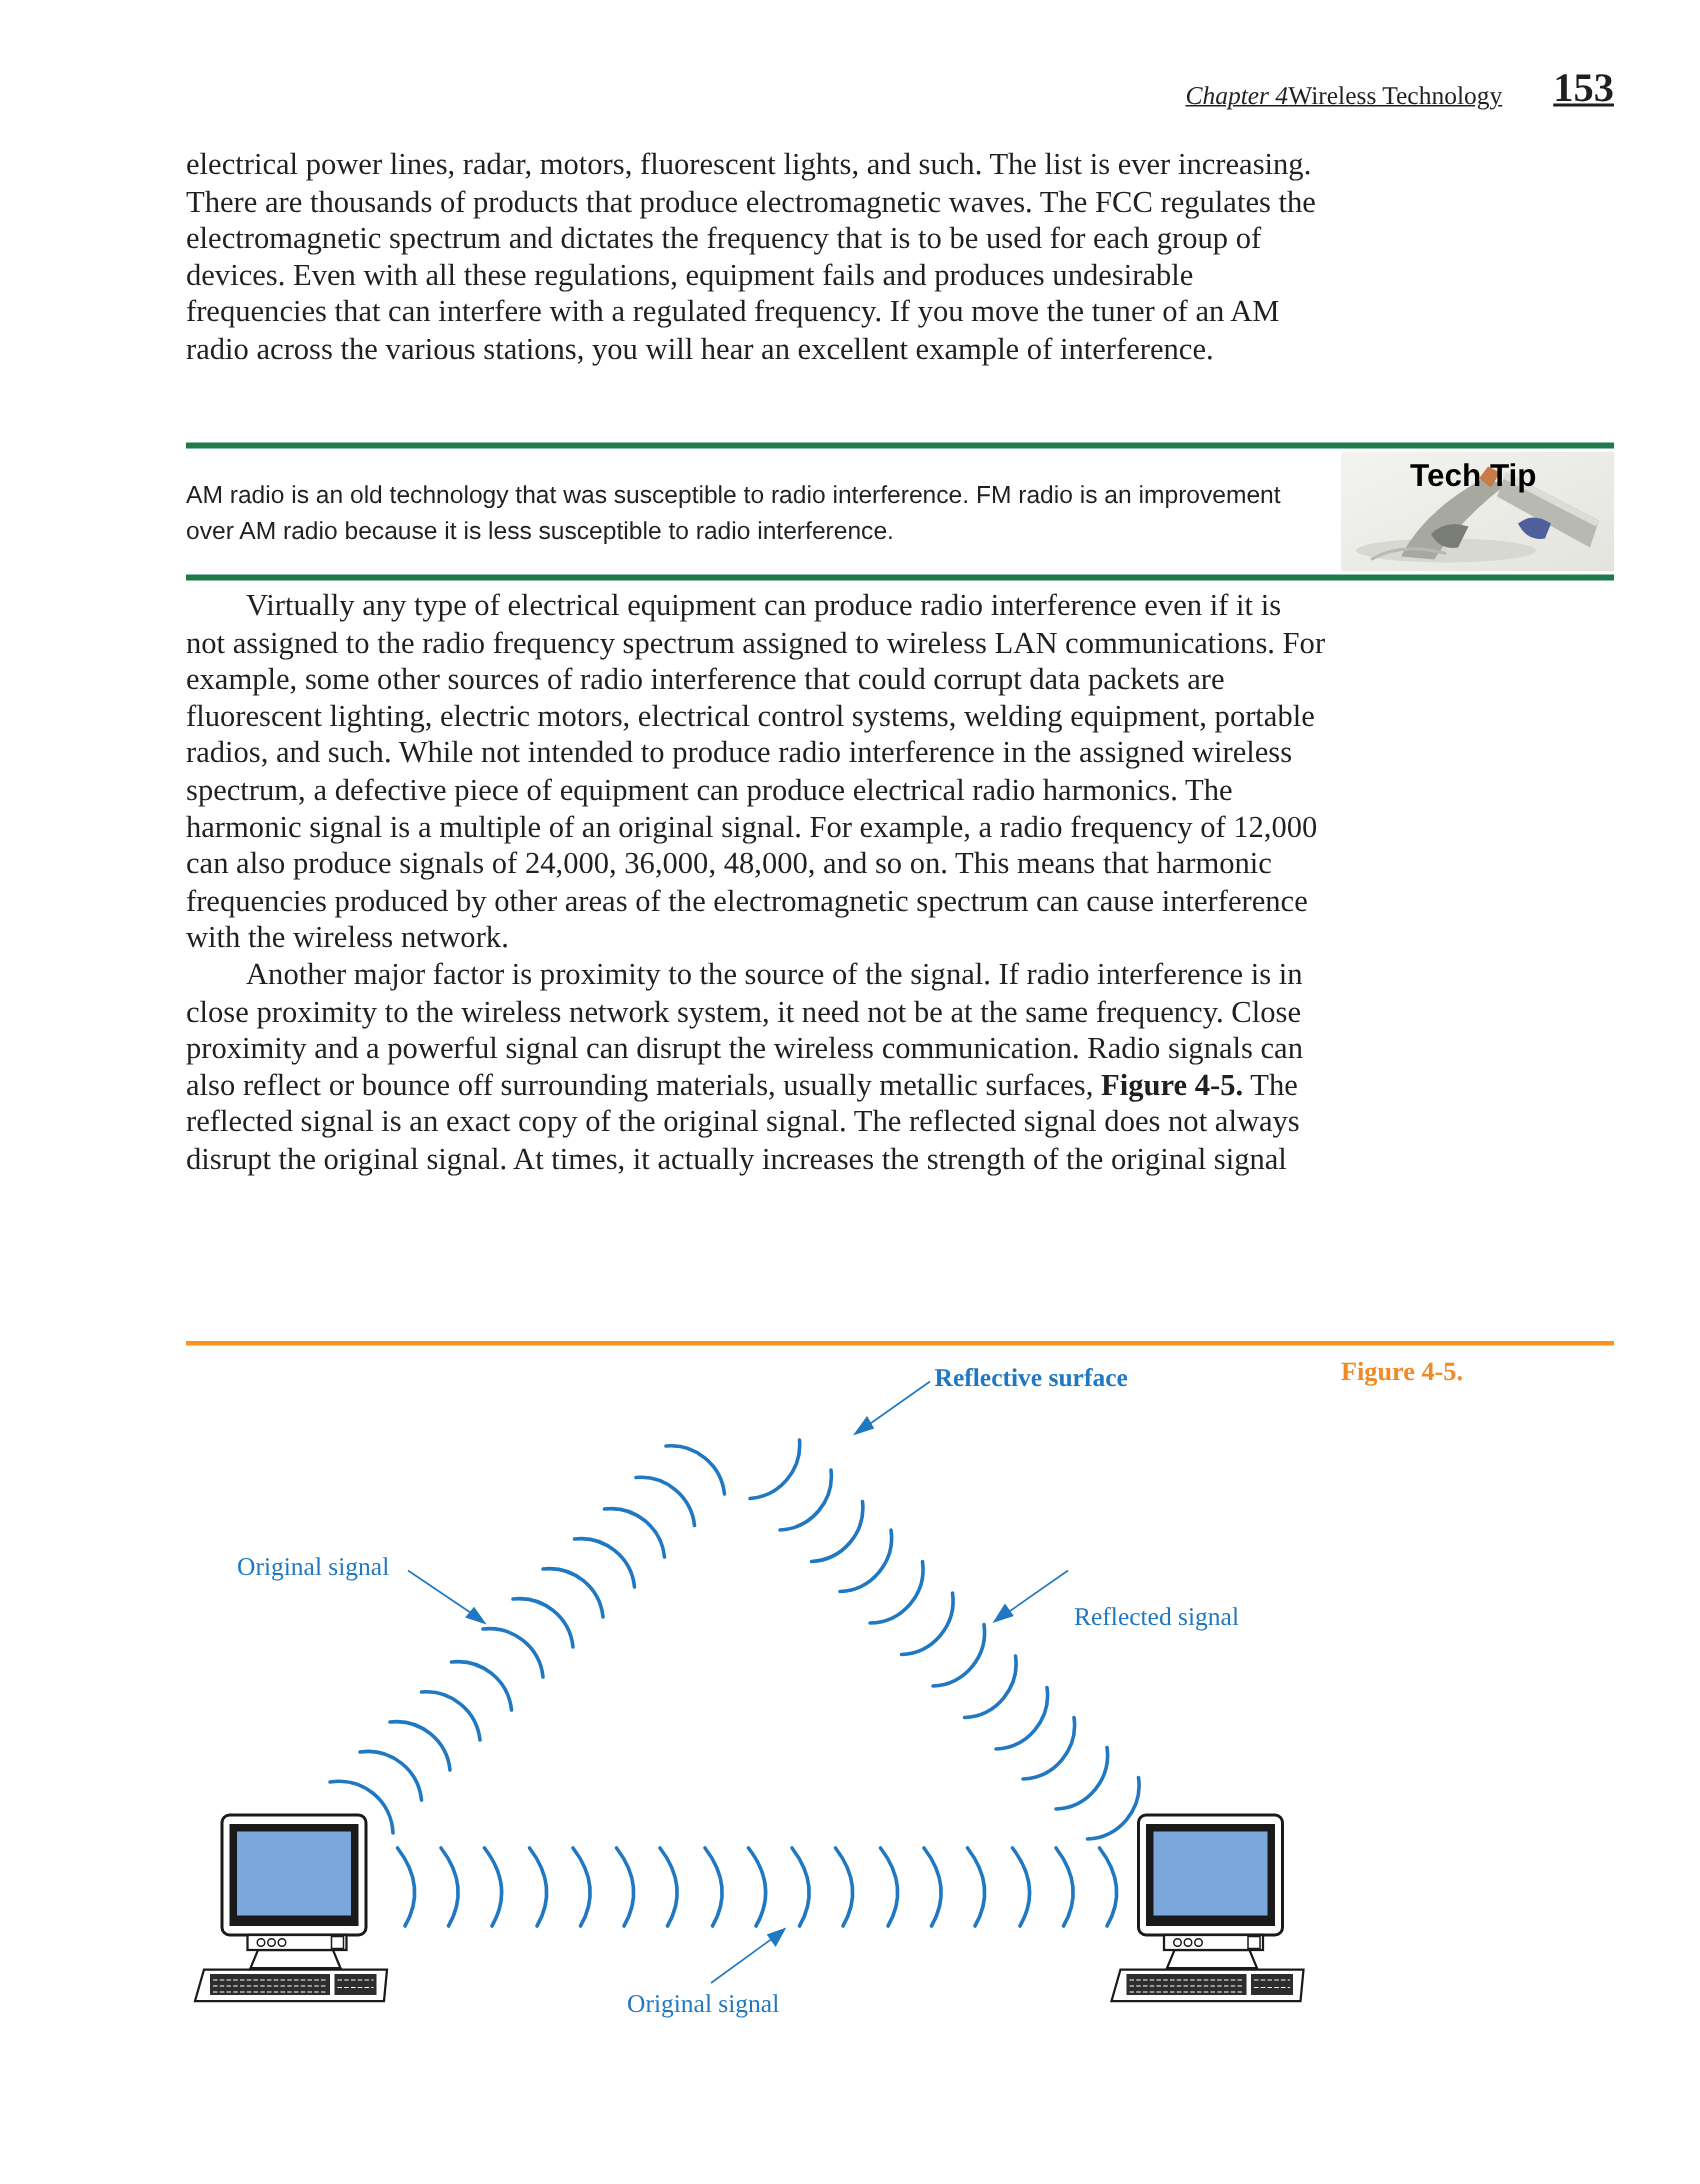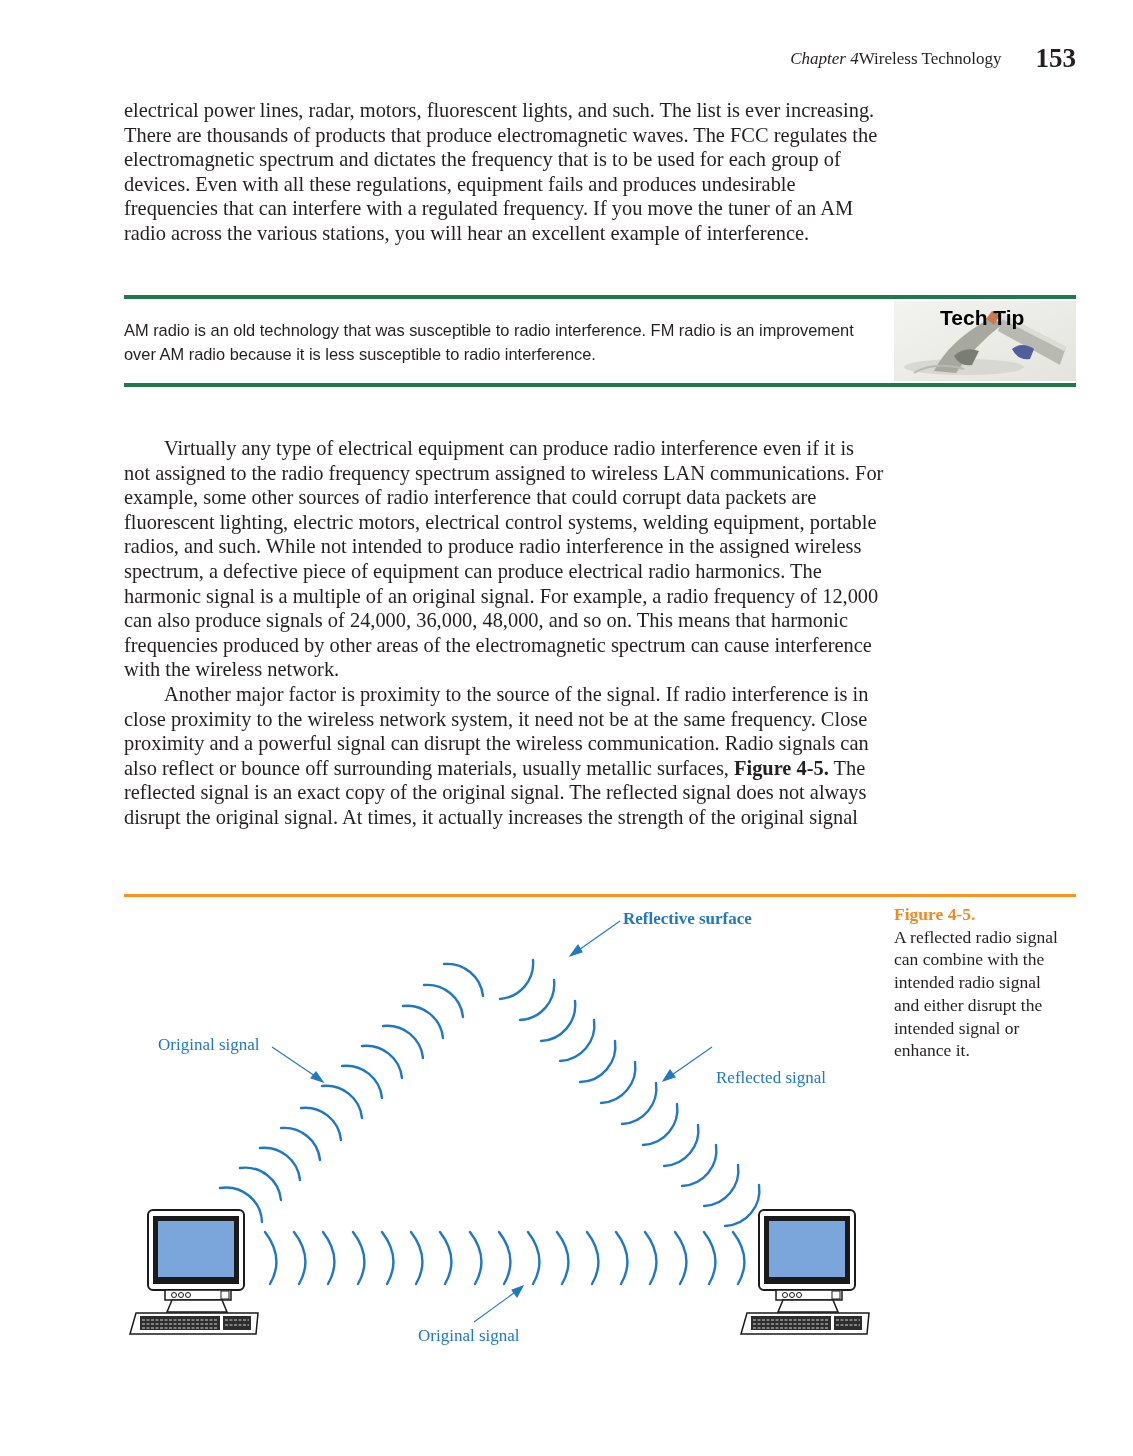--- a/index.html
+++ b/index.html
@@ -1,17 +1,17 @@
 <!DOCTYPE html>
 <html><head>
 <meta charset="utf-8">
 <style>
   html, body { margin: 0; padding: 0; background: #ffffff; }
   body { width: 1133px; height: 1456px; position: relative; overflow: hidden; font-family: "DejaVu Serif", "Liberation Serif", serif; color: #231f20; }
-  .running-head { position: absolute; top: 43px; right: 57px; font-family: "Liberation Serif", serif; font-size: 17px; color: #231f20; display: flex; align-items: center; }
+  .running-head { position: absolute; top: 43px; right: 57px; font-family: "Liberation Serif", serif; font-size: 17px; color: #231f20; display: flex; align-items: flex-end; text-decoration: underline; }
   .running-head .chap { font-style: italic; }
   .running-head .title { }
   .running-head .pagenum { margin-left: 34px; font-weight: bold; font-size: 27px; }
 
   .body-text { position: absolute; left: 124px; width: 760px; font-family: "Liberation Serif", serif; font-size: 20.4px; line-height: 24.6px; color: #231f20; }
   .body-text p { margin: 0; }
   .indent { text-indent: 40px; }
 
   .techtip { position: absolute; left: 124px; top: 295px; width: 952px; height: 92px; }
   .techtip .rule { position: absolute; left: 0; width: 952px; height: 4px; background: #1d7a4d; }
@@ -57,30 +57,29 @@
     <path d="M60 55 Q70 45 85 50 L78 64 Q66 66 60 55 Z" fill="#7a7d74"></path>
     <path d="M110 14 L172 46 L166 64 L104 30 Z" fill="#b8bab2"></path>
     <path d="M110 14 L172 46 L170 50 L108 18 Z" fill="#dcddd6"></path>
     <path d="M118 48 Q128 40 140 48 L136 58 Q124 60 118 48 Z" fill="#4e5f9a"></path>
     <path d="M20 72 Q40 60 70 68" stroke="#b9b9b2" stroke-width="2" fill="none"></path>
   </svg>
   <div class="tt-label">Tech Tip</div>
   <div class="rule bot"></div>
 </div>
 
-<div class="body-text" style="top:436px;">
+<div class="body-text" style="top:392px;">
   <p class="indent">Virtually any type of electrical equipment can produce radio interference even if it is not assigned to the radio frequency spectrum assigned to wireless LAN communications. For example, some other sources of radio interference that could corrupt data packets are fluorescent lighting, electric motors, electrical control systems, welding equipment, portable radios, and such. While not intended to produce radio interference in the assigned wireless spectrum, a defective piece of equipment can produce electrical radio harmonics. The harmonic signal is a multiple of an original signal. For example, a radio frequency of 12,000 can also produce signals of 24,000, 36,000, 48,000, and so on. This means that harmonic frequencies produced by other areas of the electromagnetic spectrum can cause interference with the wireless network.</p>
   <p class="indent"><span>Another major factor is proximity to the source of the signal. If radio interference is in close proximity to the wireless network system, it need not be at the same frequency. Close proximity and a powerful signal can disrupt the wireless communication. Radio signals can also reflect or bounce off surrounding materials, usually metallic surfaces, </span><b>Figure 4-5.</b><span> The reflected signal is an exact copy of the original signal. The reflected signal does not always disrupt the original signal. At times, it actually increases the strength of the original signal</span></p>
 </div>
 
 <div class="figure-rule"></div>
 
 <div class="figure-caption">
   <span class="fig-num">Figure 4-5.</span>
-  <span>A reflected radio signal can combine with the intended radio signal and either disrupt the intended signal or enhance it.</span>
 </div>
 
 <svg class="diagram" viewBox="0 0 1133 1456">
   <g fill="none" stroke="#1f78c1" stroke-width="2.4" stroke-linecap="round">
 
     <g>
       <path d="M220 1188 A36 36 0 0 1 262 1222"></path>
       <path d="M240 1168 A36 36 0 0 1 281 1200"></path>
       <path d="M260 1148 A36 36 0 0 1 300 1180"></path>
       <path d="M281 1128 A36 36 0 0 1 320 1160"></path>

